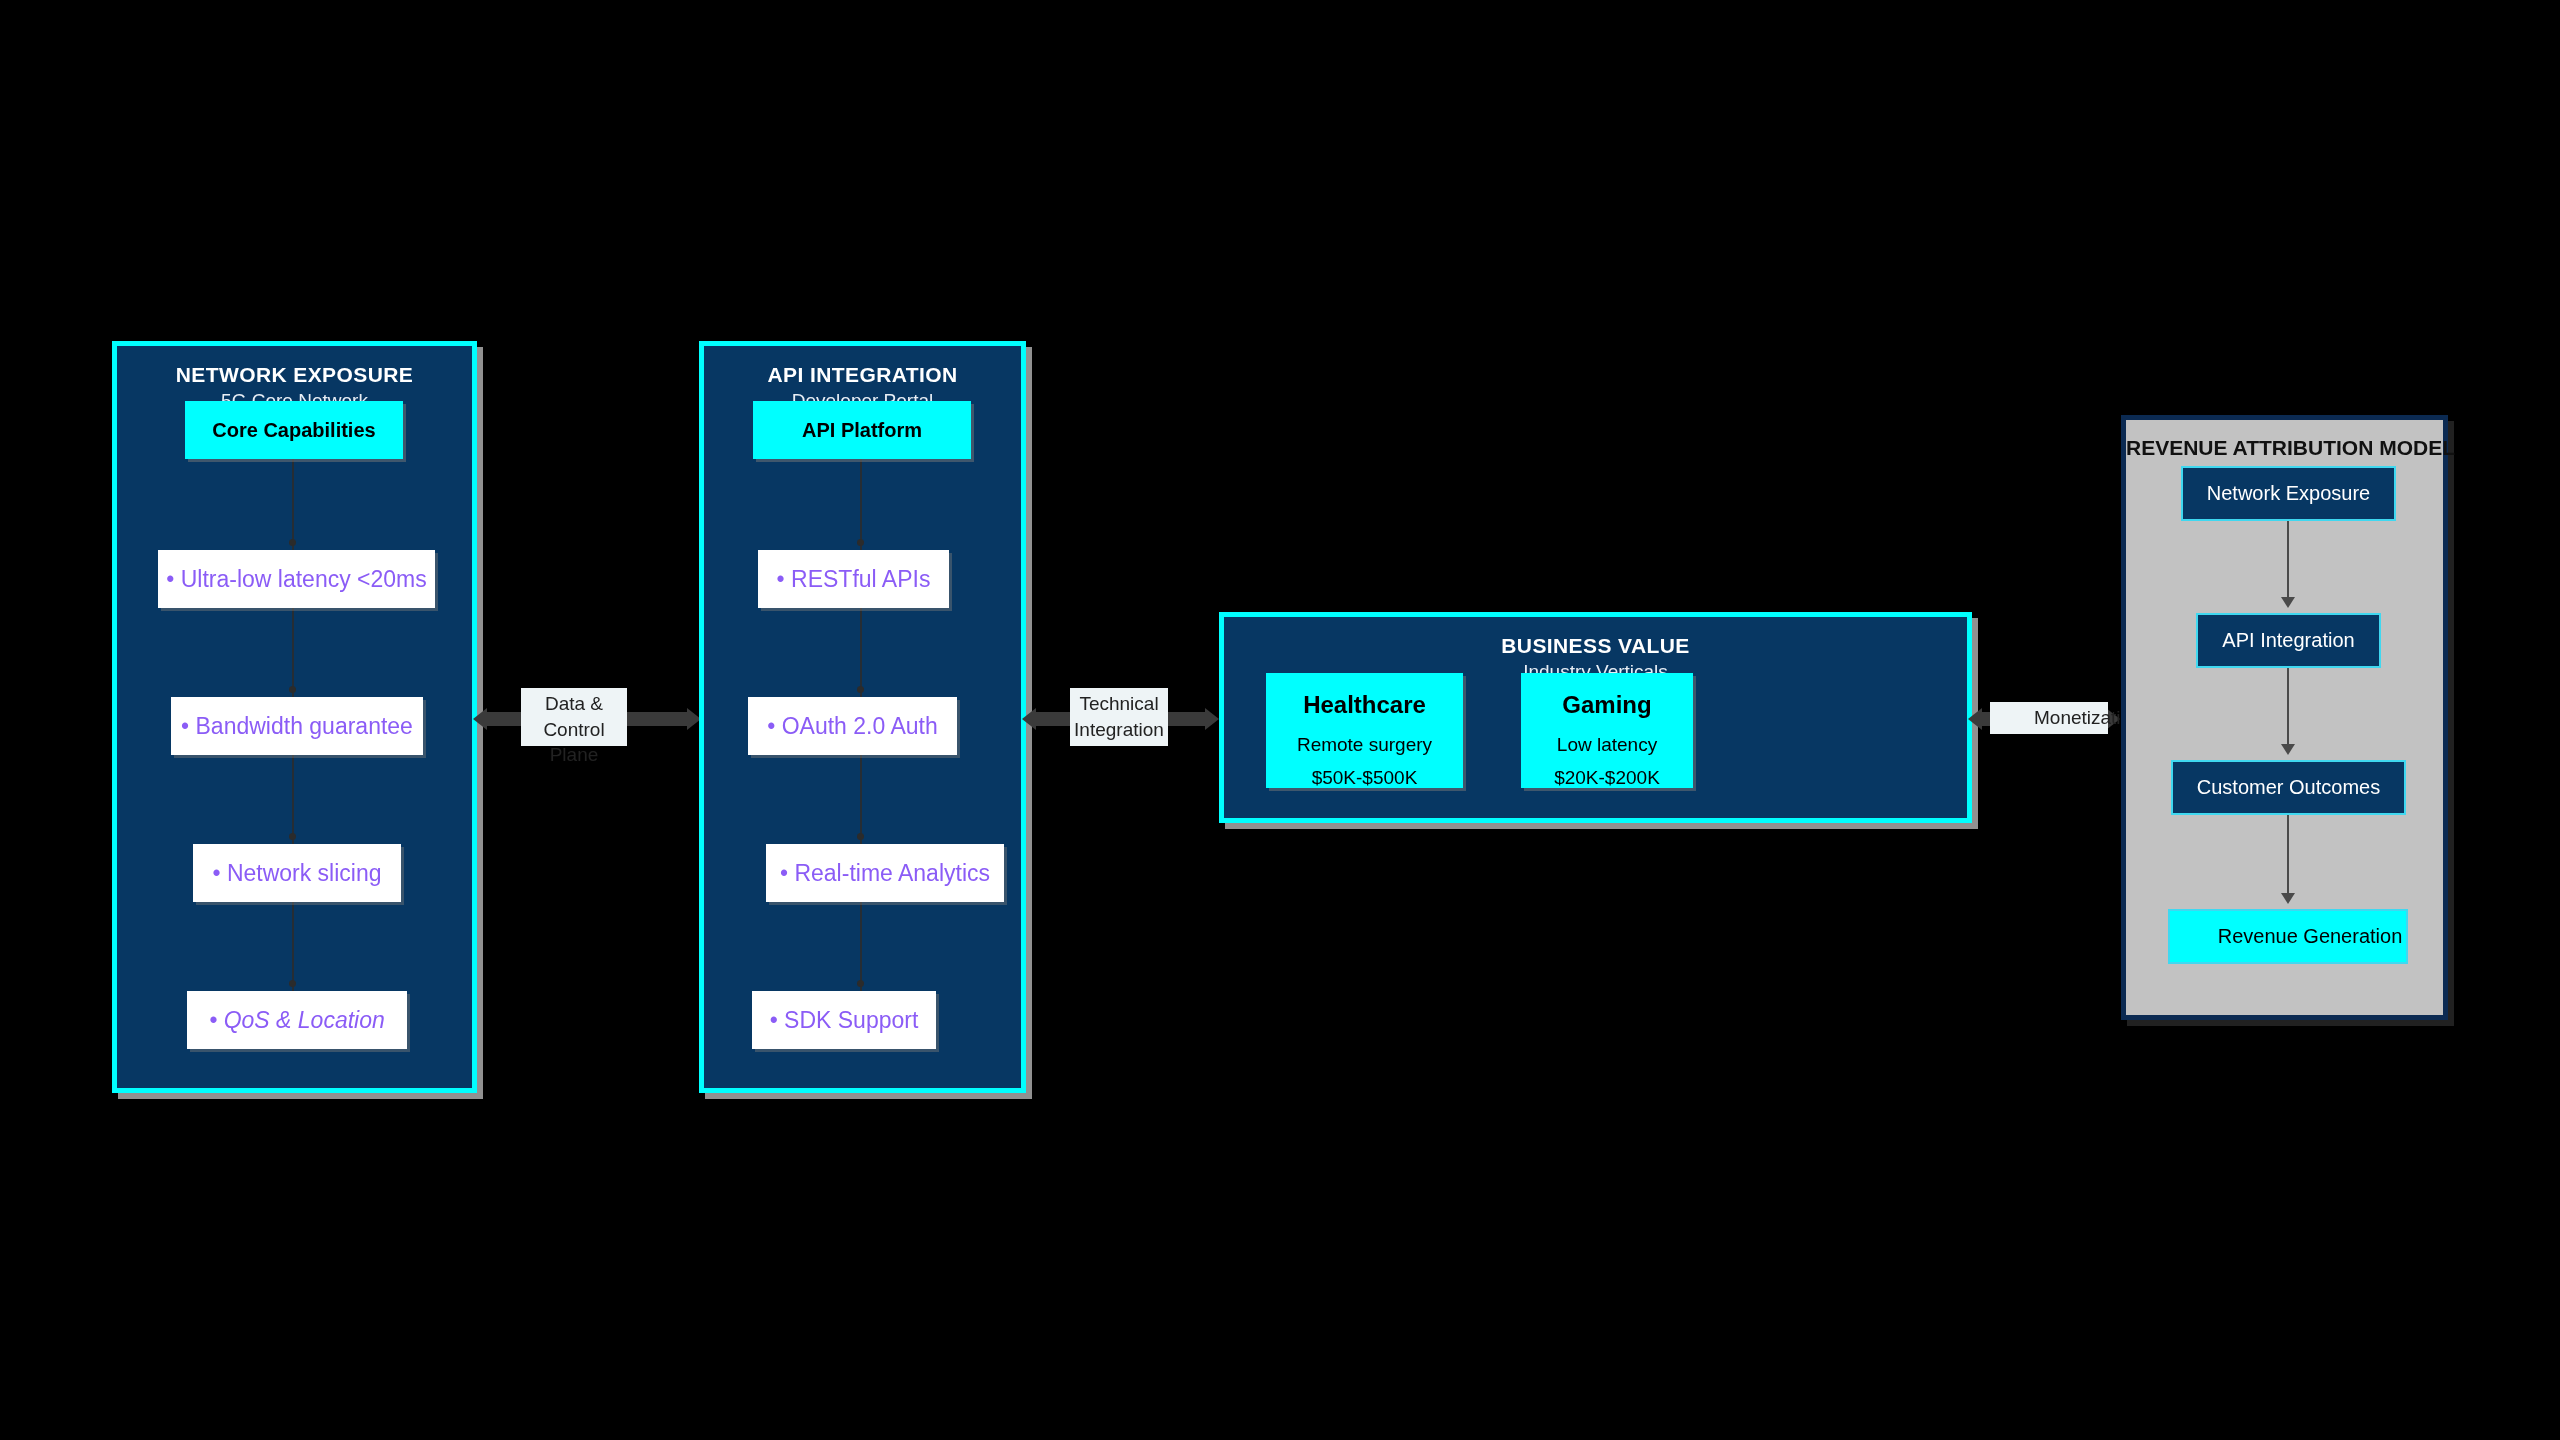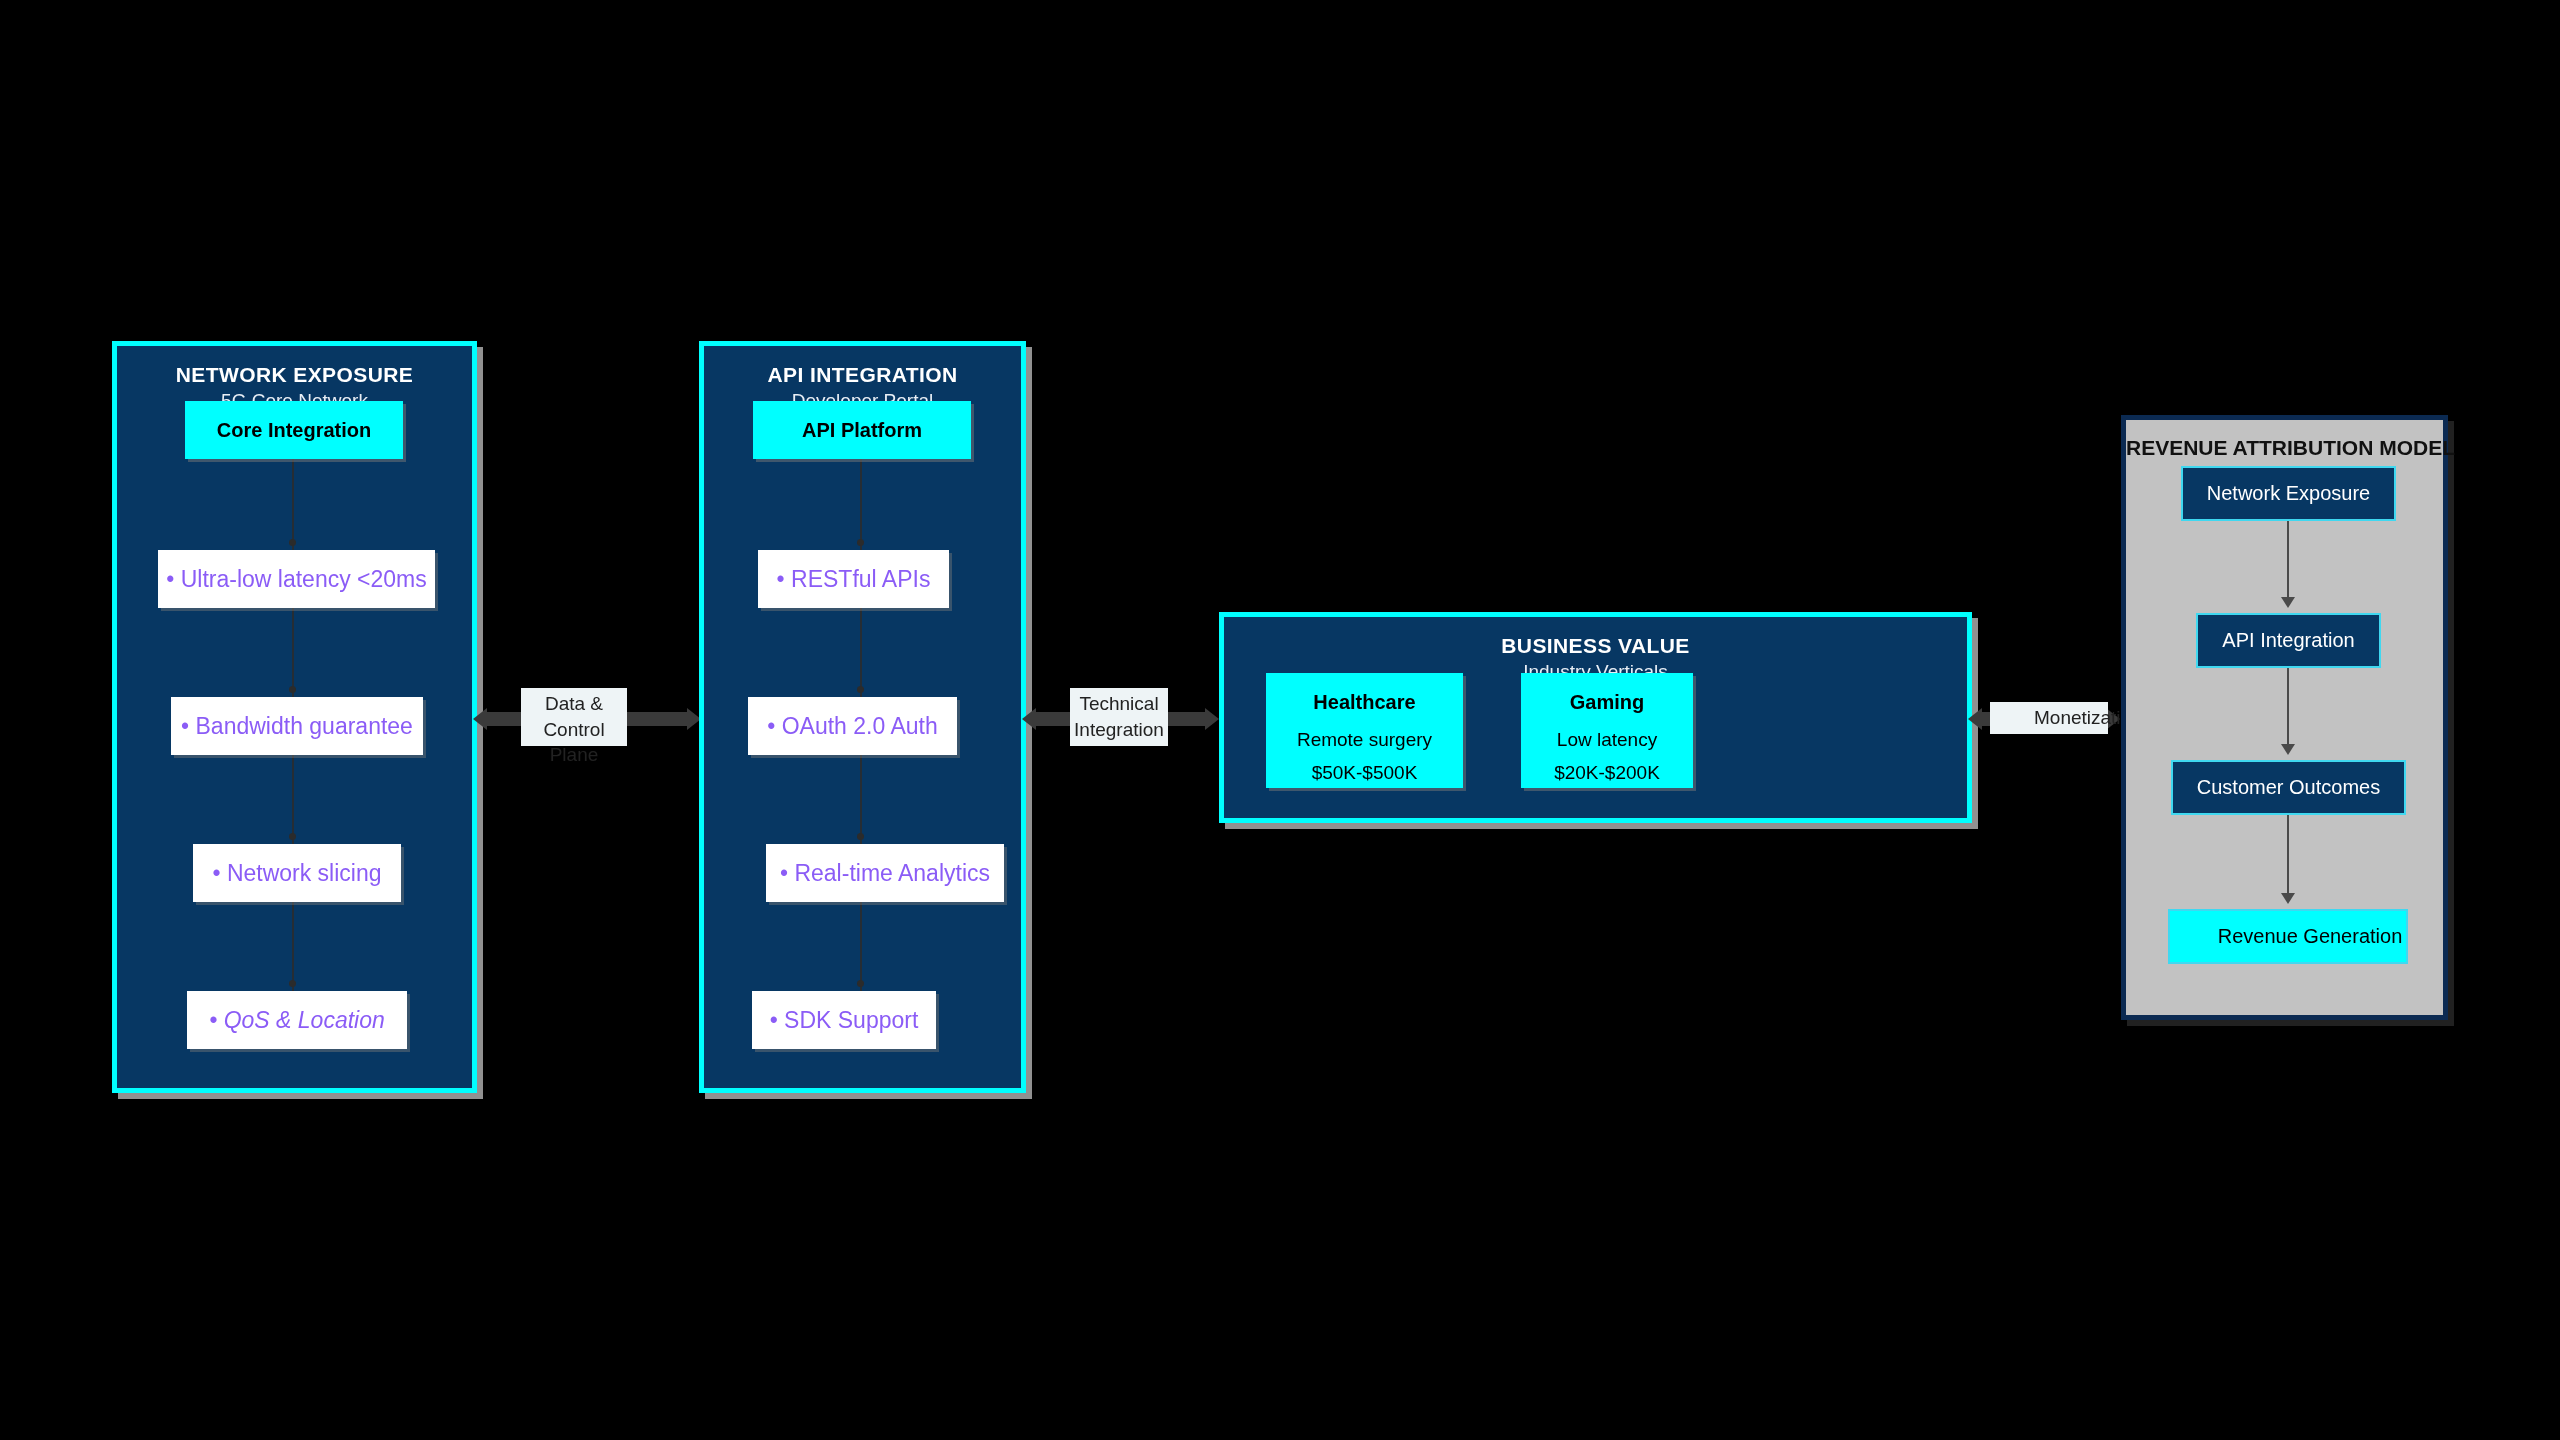--- a/index.html
+++ b/index.html
@@ -100,21 +100,21 @@
     box-sizing: border-box;
     display: flex;
     flex-direction: column;
     align-items: center;
     justify-content: flex-start;
     padding-top: 18px;
     box-shadow: 3px 3px 0 0 rgba(120,120,120,0.5);
   }
   .bv-card .bv-name {
     font-weight: bold;
-    font-size: 20px;
+    font-size: 24px;
     margin-bottom: 15px;
   }
   .bv-card .bv-line {
     font-size: 19px;
     margin-bottom: 11px;
   }
 
   
   .hconn {
     position: absolute;
@@ -203,21 +203,21 @@
 <body>
 
 <div id="canvas">
 
   <div class="neon-panel" style="left:112px; top:341px; width:365px; height:752px;">
     <div class="panel-title" style="top:17px;">NETWORK EXPOSURE</div>
     <div class="panel-subtitle" style="top:44px;">5G Core Network</div>
 
     <div class="vchain" style="left:175px; top:100px; width:2px; height:560px;"></div>
 
-    <div class="cyan-chip" style="left:68px; top:55px; width:218px; height:58px;">Core Integration</div>
+    <div class="cyan-chip" style="left:68px; top:55px; width:218px; height:58px;">Core Capabilities</div>
 
     <div class="vnode" style="left:172px; top:193px;"></div>
     <div class="item-box" style="left:41px; top:204px; width:277px; height:58px;">• Ultra-low latency &lt;20ms</div>
 
     <div class="vnode" style="left:172px; top:340px;"></div>
     <div class="item-box" style="left:54px; top:351px; width:252px; height:58px;">• Bandwidth guarantee</div>
 
     <div class="vnode" style="left:172px; top:487px;"></div>
     <div class="item-box" style="left:76px; top:498px; width:208px; height:58px;">• Network slicing</div>
 

